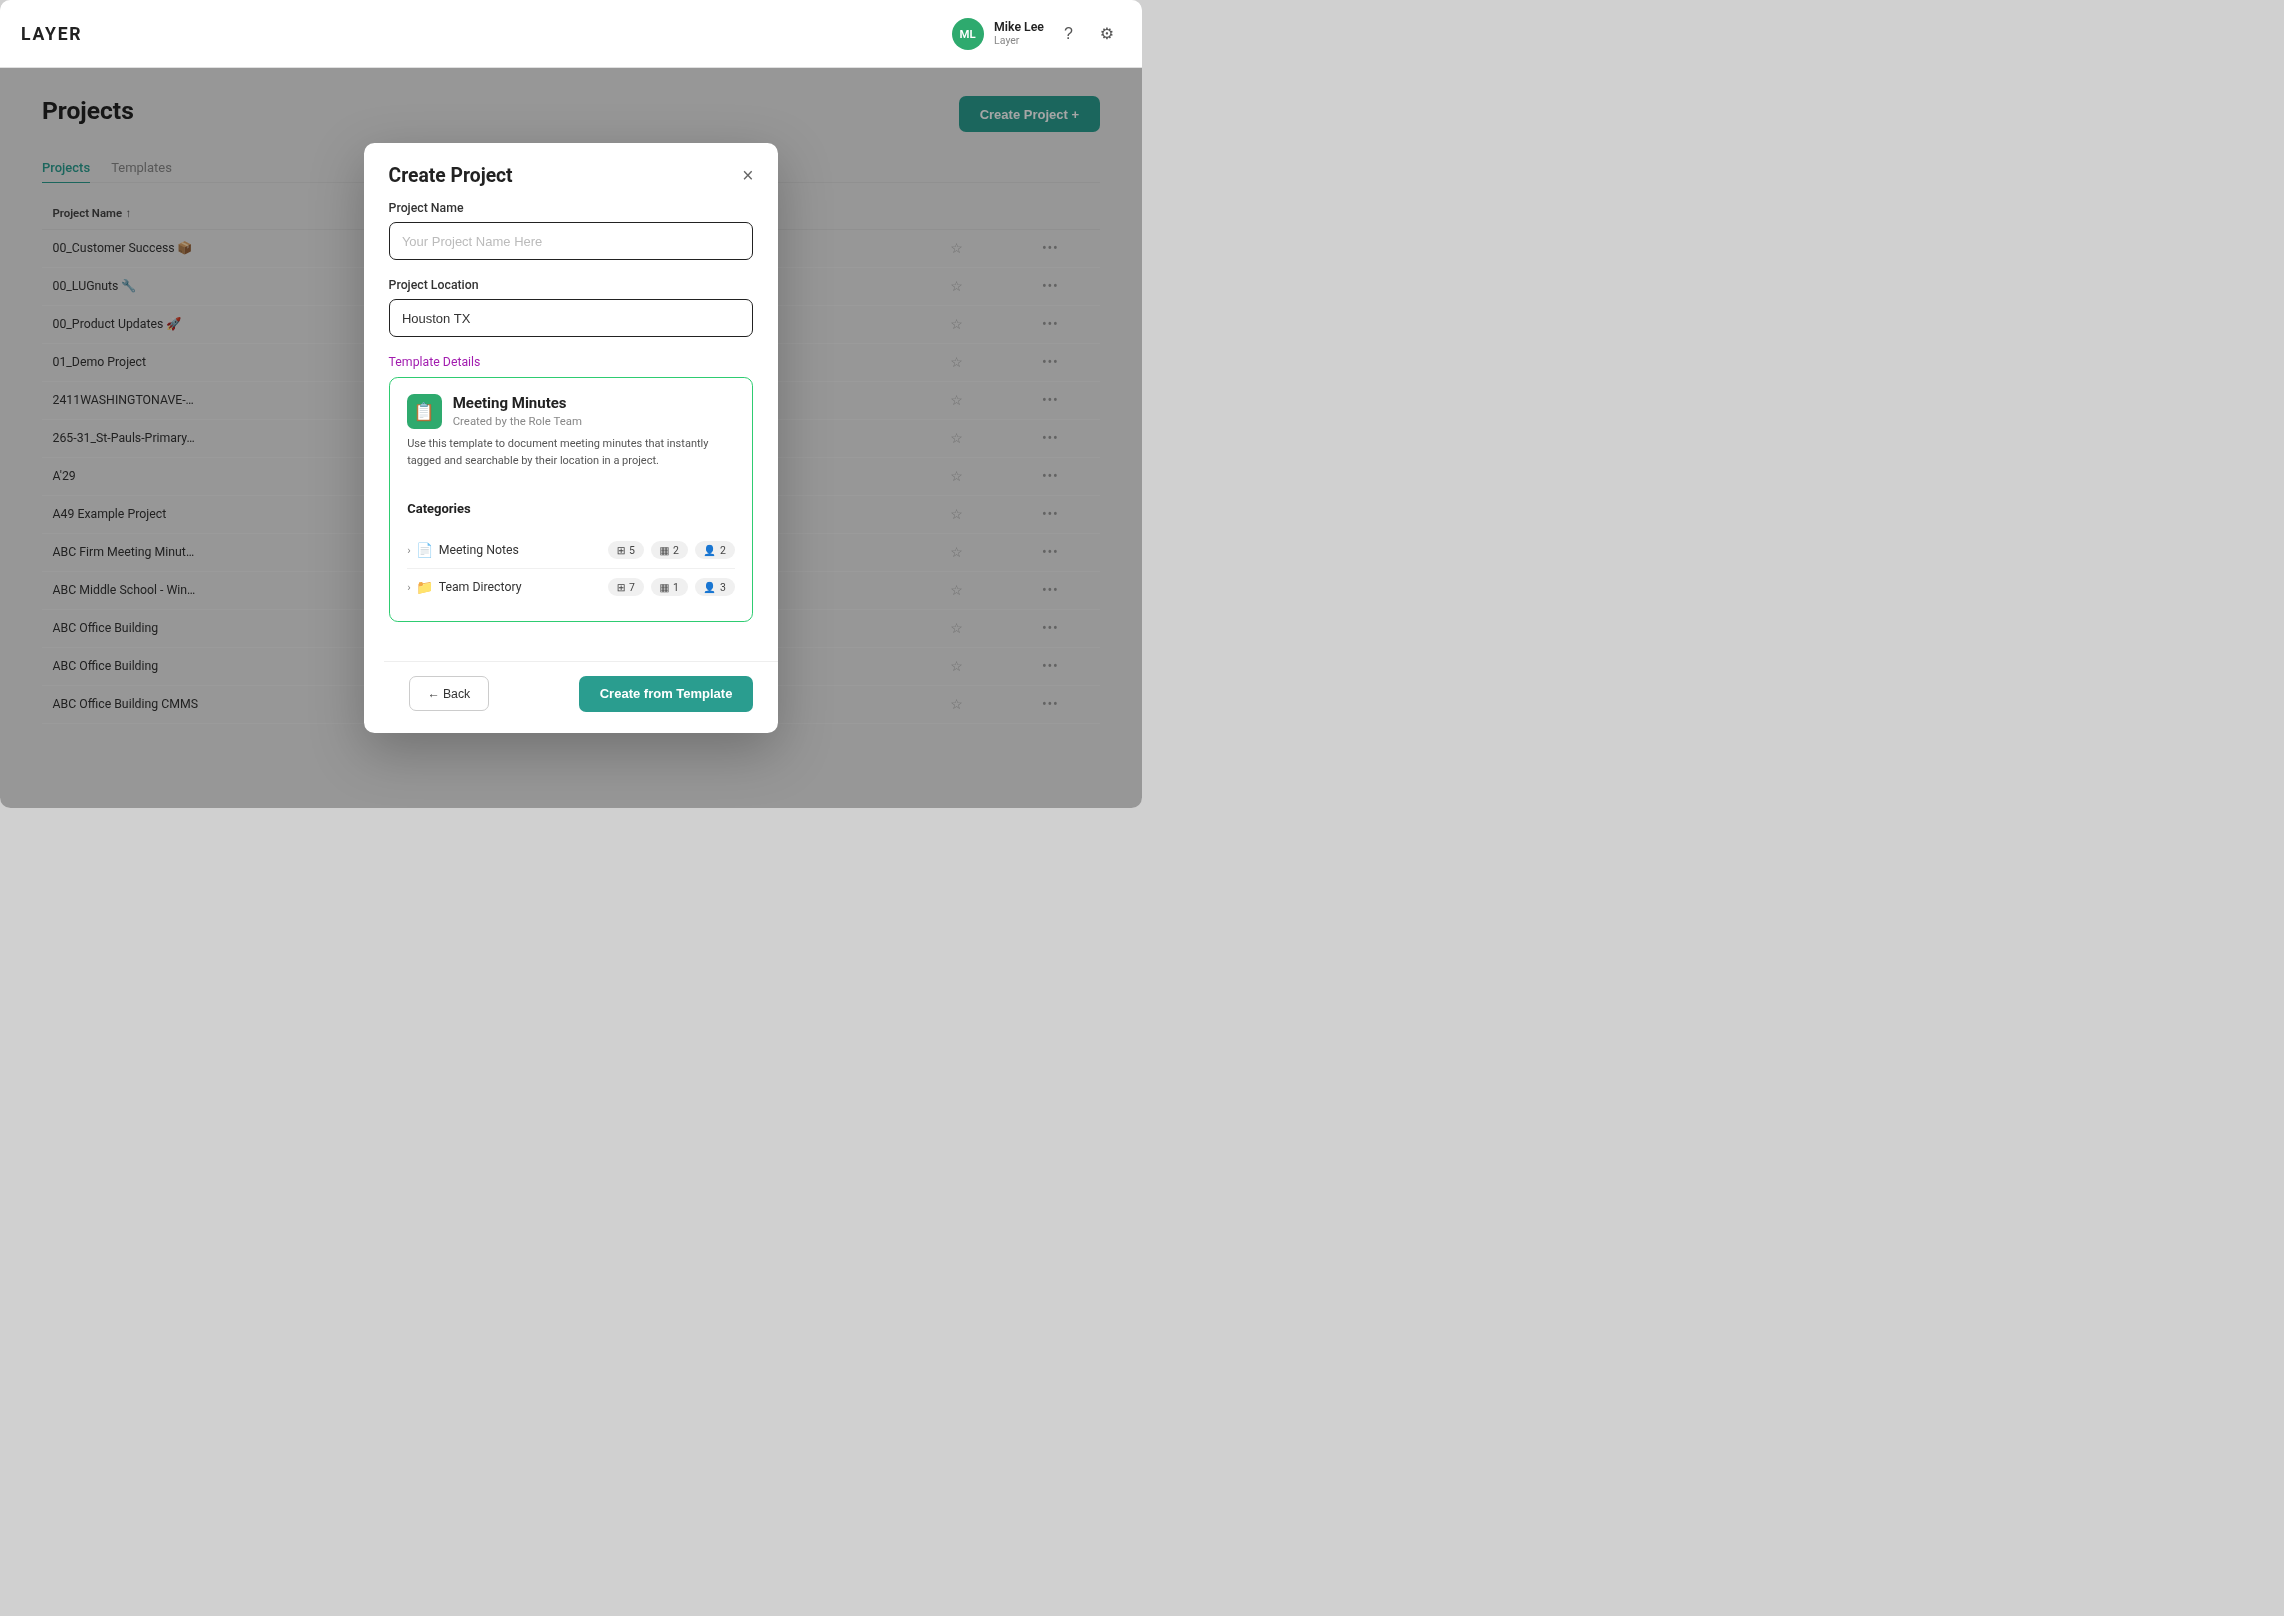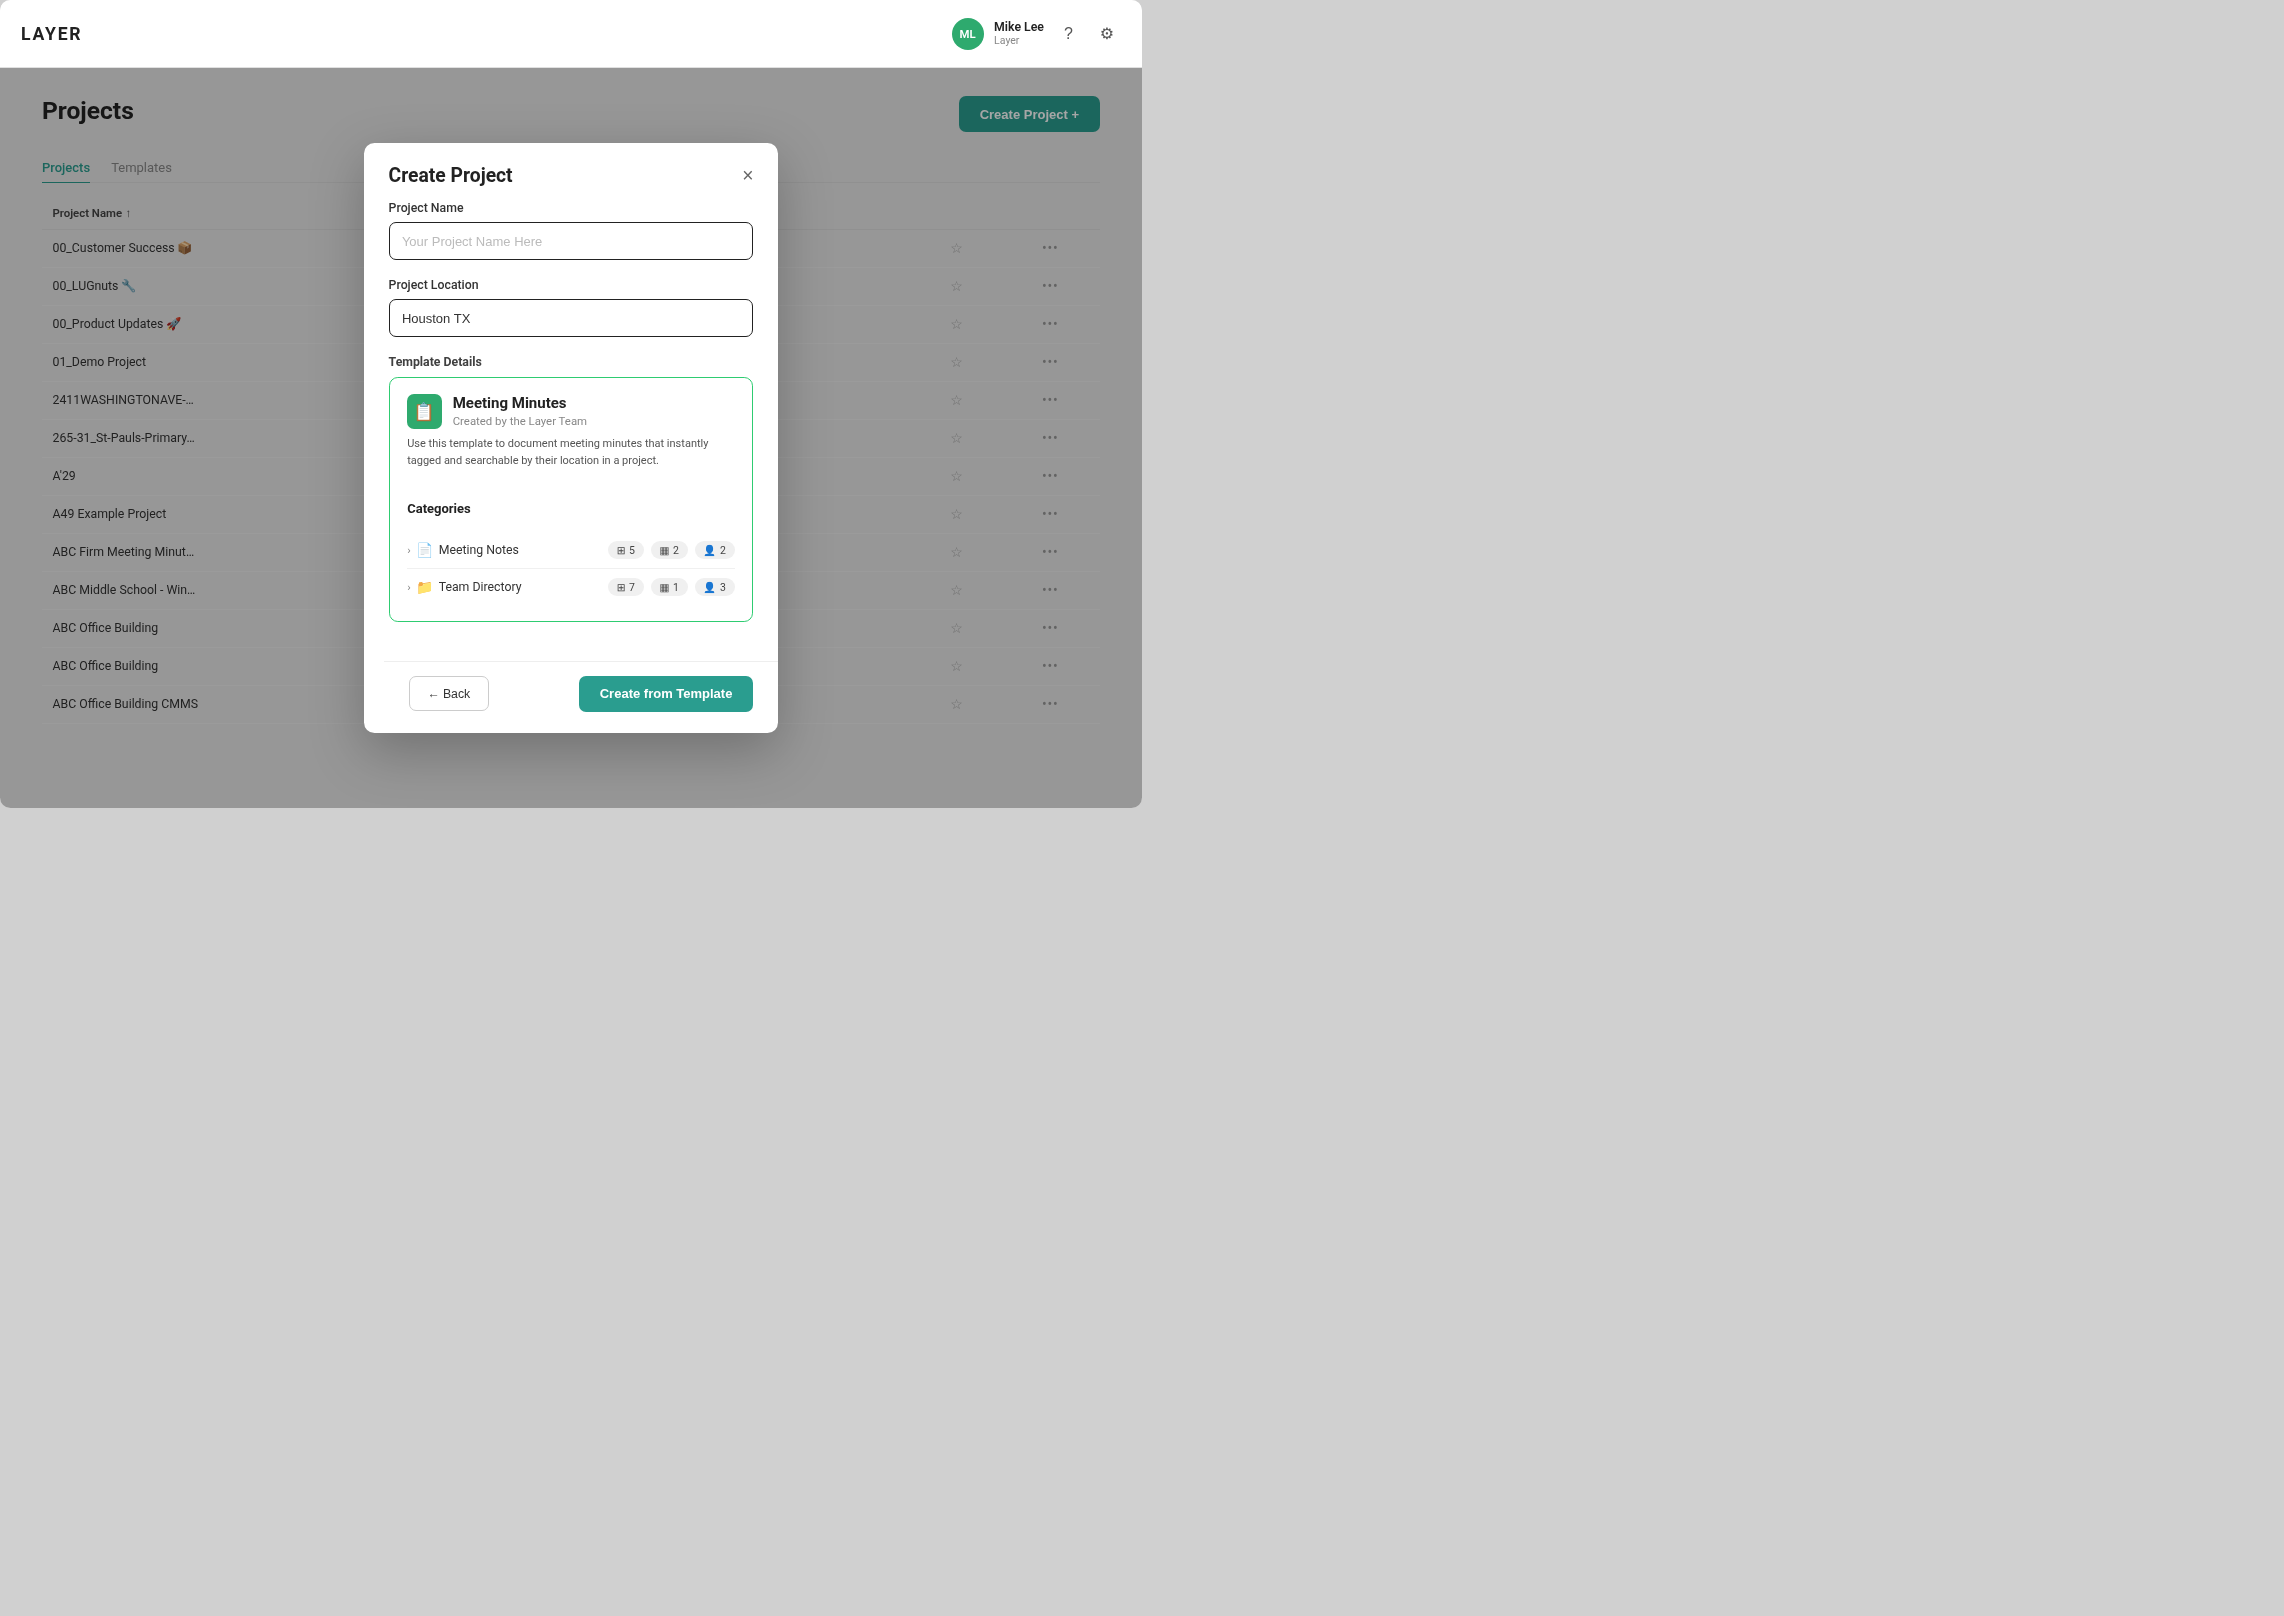--- a/index.html
+++ b/index.html
@@ -264,22 +264,22 @@
       color: #bbb;
     }
 
     .form-input.with-value {
       color: #222;
     }
 
     
     .template-details-label {
       font-size: 12.3px;
-      font-weight: 700;
-      color: #404040;
+      font-weight: 400;
+      color: #a21caf;
       margin-bottom: 8.8px;
     }
 
     .template-card {
       border: 1.8px solid #2ecc71;
       border-radius: 8.8px;
       padding: 16px 17.6px;
       background: #fff;
     }
 
@@ -668,21 +668,21 @@
           <div class="form-group">
             <div class="template-details-label">Template Details</div>
             <div class="template-card">
 
               <div class="template-card-header">
                 <div class="template-icon">
                   <span>📋</span>
                 </div>
                 <div class="template-info">
                   <div class="template-name">Meeting Minutes</div>
-                  <div class="template-author">Created by the Layer Team</div>
+                  <div class="template-author">Created by the Role Team</div>
                 </div>
               </div>
 
               <p class="template-desc">Use this template to document meeting minutes that instantly tagged and searchable by their location in a project.</p>
 
               <div class="categories-label">Categories</div>
 
               <div id="categories-container">
                   <div class="category-row">
       <span class="category-chevron">›</span>

